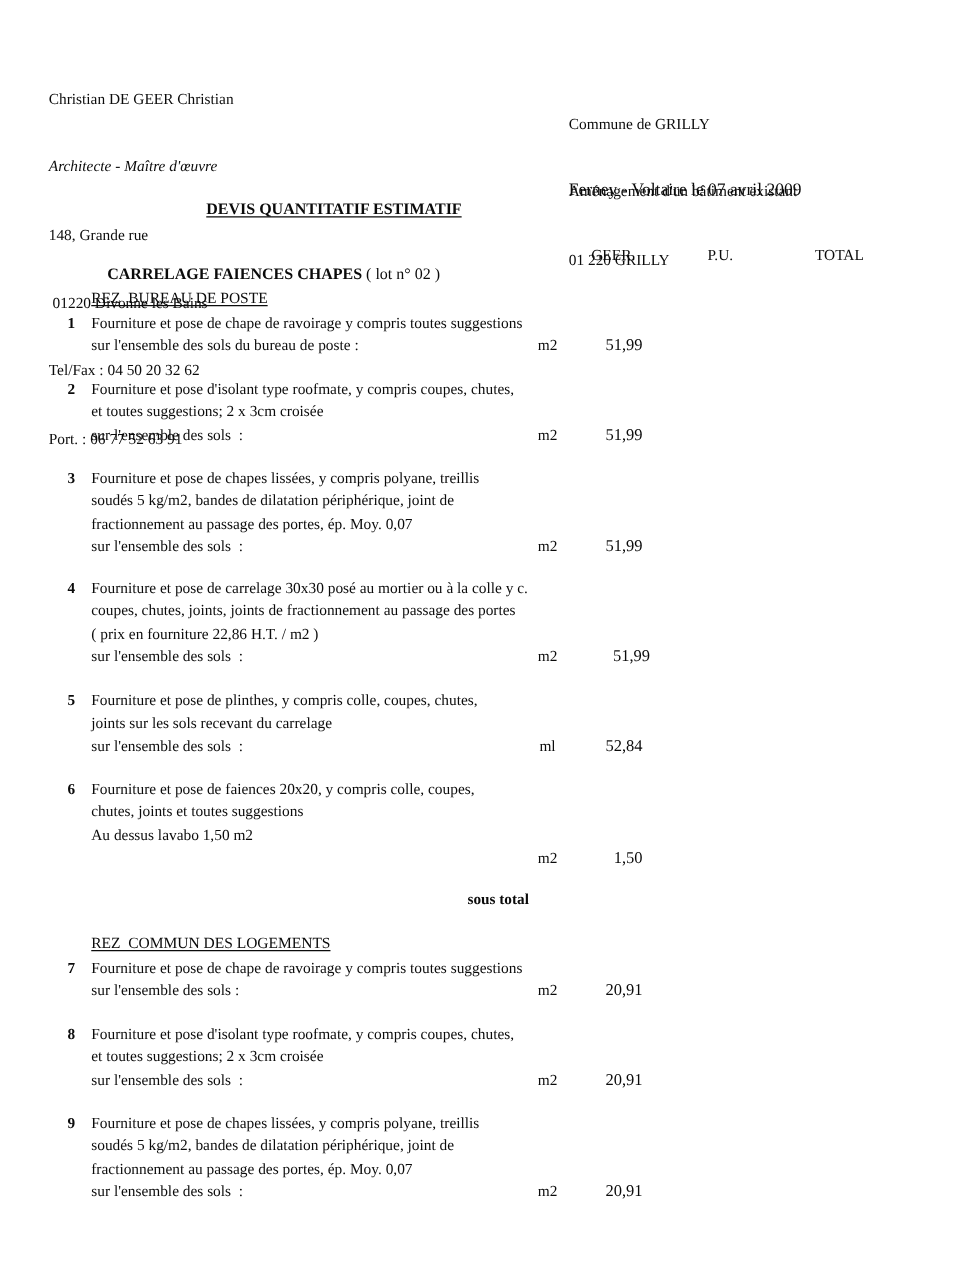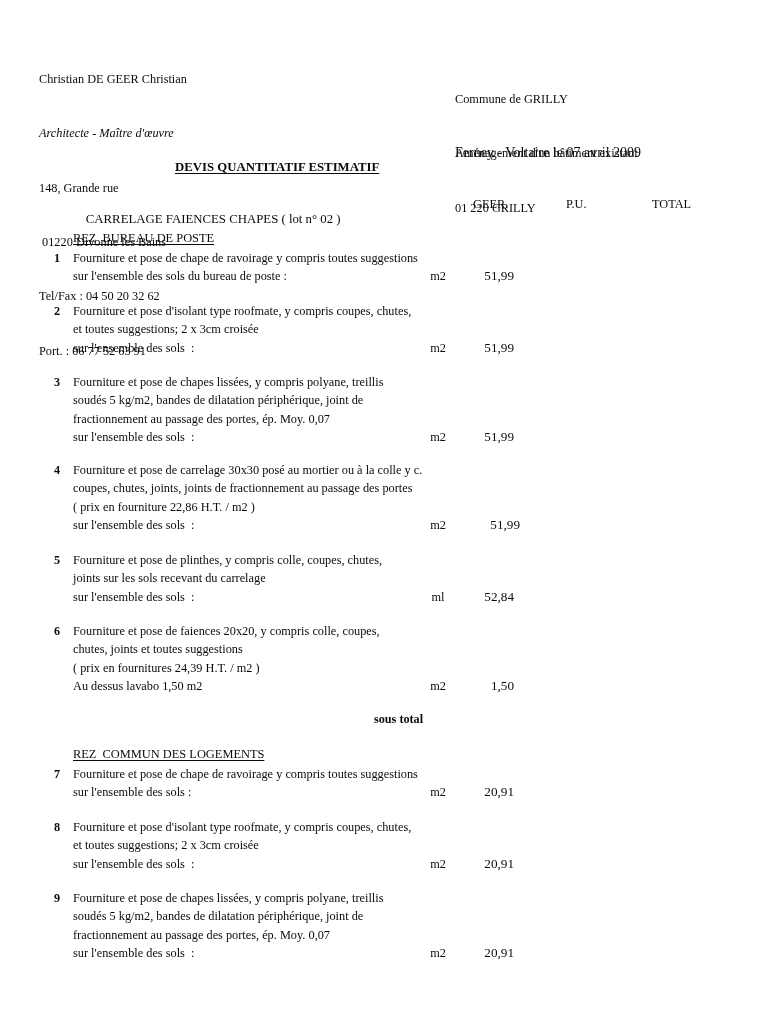--- a/index.html
+++ b/index.html
@@ -53,31 +53,30 @@
   
   .doc-title {
     position: absolute;
     left: 165px;
     top: 160px;
     font-size: 12.8px;
     font-weight: bold;
     text-decoration: underline;
     text-underline-offset: 2px;
     white-space: pre;
-    margin-left: 10px;
   }
   .lot-row {
     position: absolute;
     left: 73px;
     top: 197px;
     width: 650px;
     font-size: 12.8px;
     white-space: pre;
   }
-  .lot-title { font-weight: normal; }
+  .lot-title { font-weight: bold; }
 
   .col-hdr {
     position: absolute;
     top: 197px;
     font-size: 12.3px;
     white-space: pre;
   }
   .col-hdr.quant { left: 473px; }
   .col-hdr.pu    { left: 566px; }
   .col-hdr.total { left: 652px; }
@@ -225,21 +224,20 @@
           <div class="item-line">sur l'ensemble des sols  :</div>
         </div>
         <div class="item-unit" style="top: 36.8px;">ml</div>
         <div class="item-qty" style="top: 36.8px;">52,84</div>
       </div>
       <div class="item" style="top: 622px;">
         <div class="item-no">6</div>
         <div class="item-lines">
           <div class="item-line">Fourniture et pose de faiences 20x20, y compris colle, coupes,</div>
           <div class="item-line">chutes, joints et toutes suggestions</div>
-          <div class="item-line">( prix en fournitures 24,39 H.T. / m2 )</div>
           <div class="item-line">Au dessus lavabo 1,50 m2</div>
         </div>
         <div class="item-unit" style="top: 55.2px;">m2</div>
         <div class="item-qty" style="top: 55.2px;">1,50</div>
       </div>
       <div class="subtotal" style="top: 712px; margin-left: 32px;">sous total</div>
       <div class="section-head" style="top: 747px; text-align: right;">REZ  COMMUN DES LOGEMENTS</div>
       <div class="item" style="top: 765px;">
         <div class="item-no">7</div>
         <div class="item-lines">

